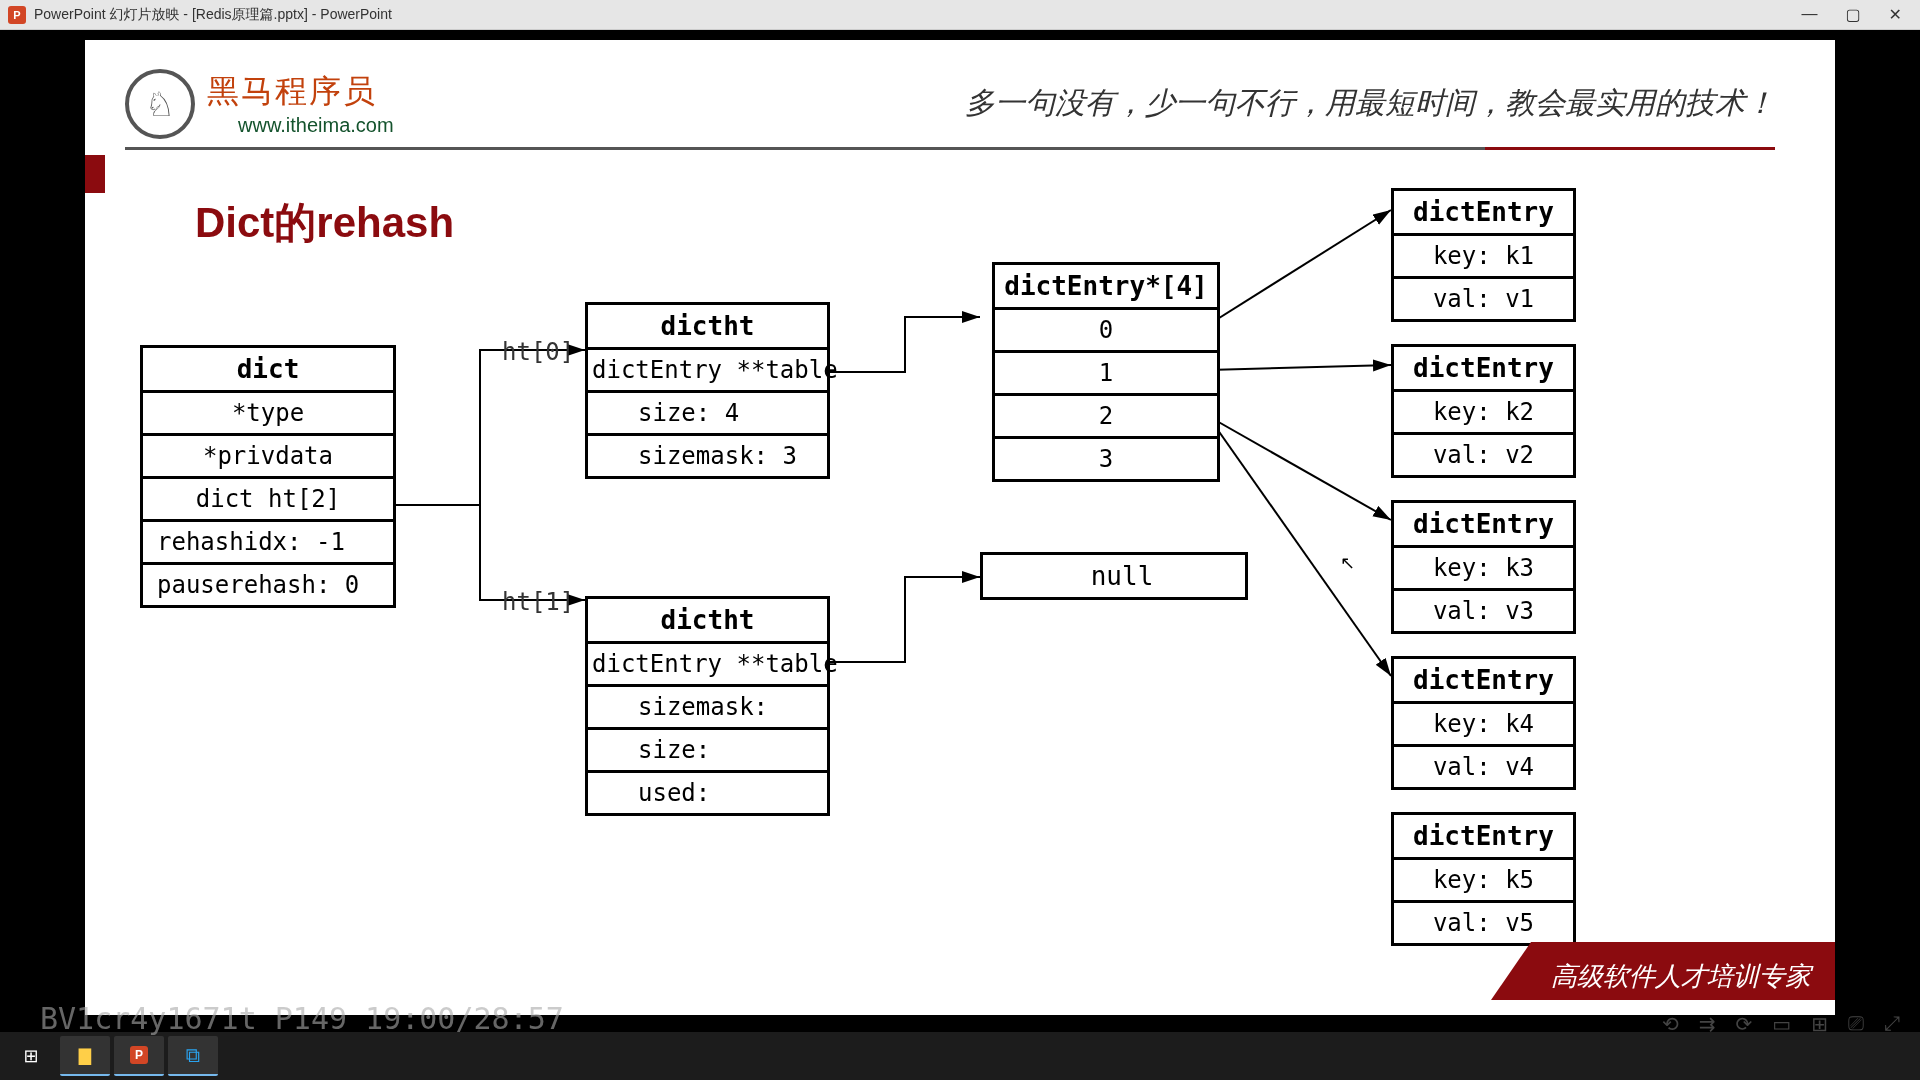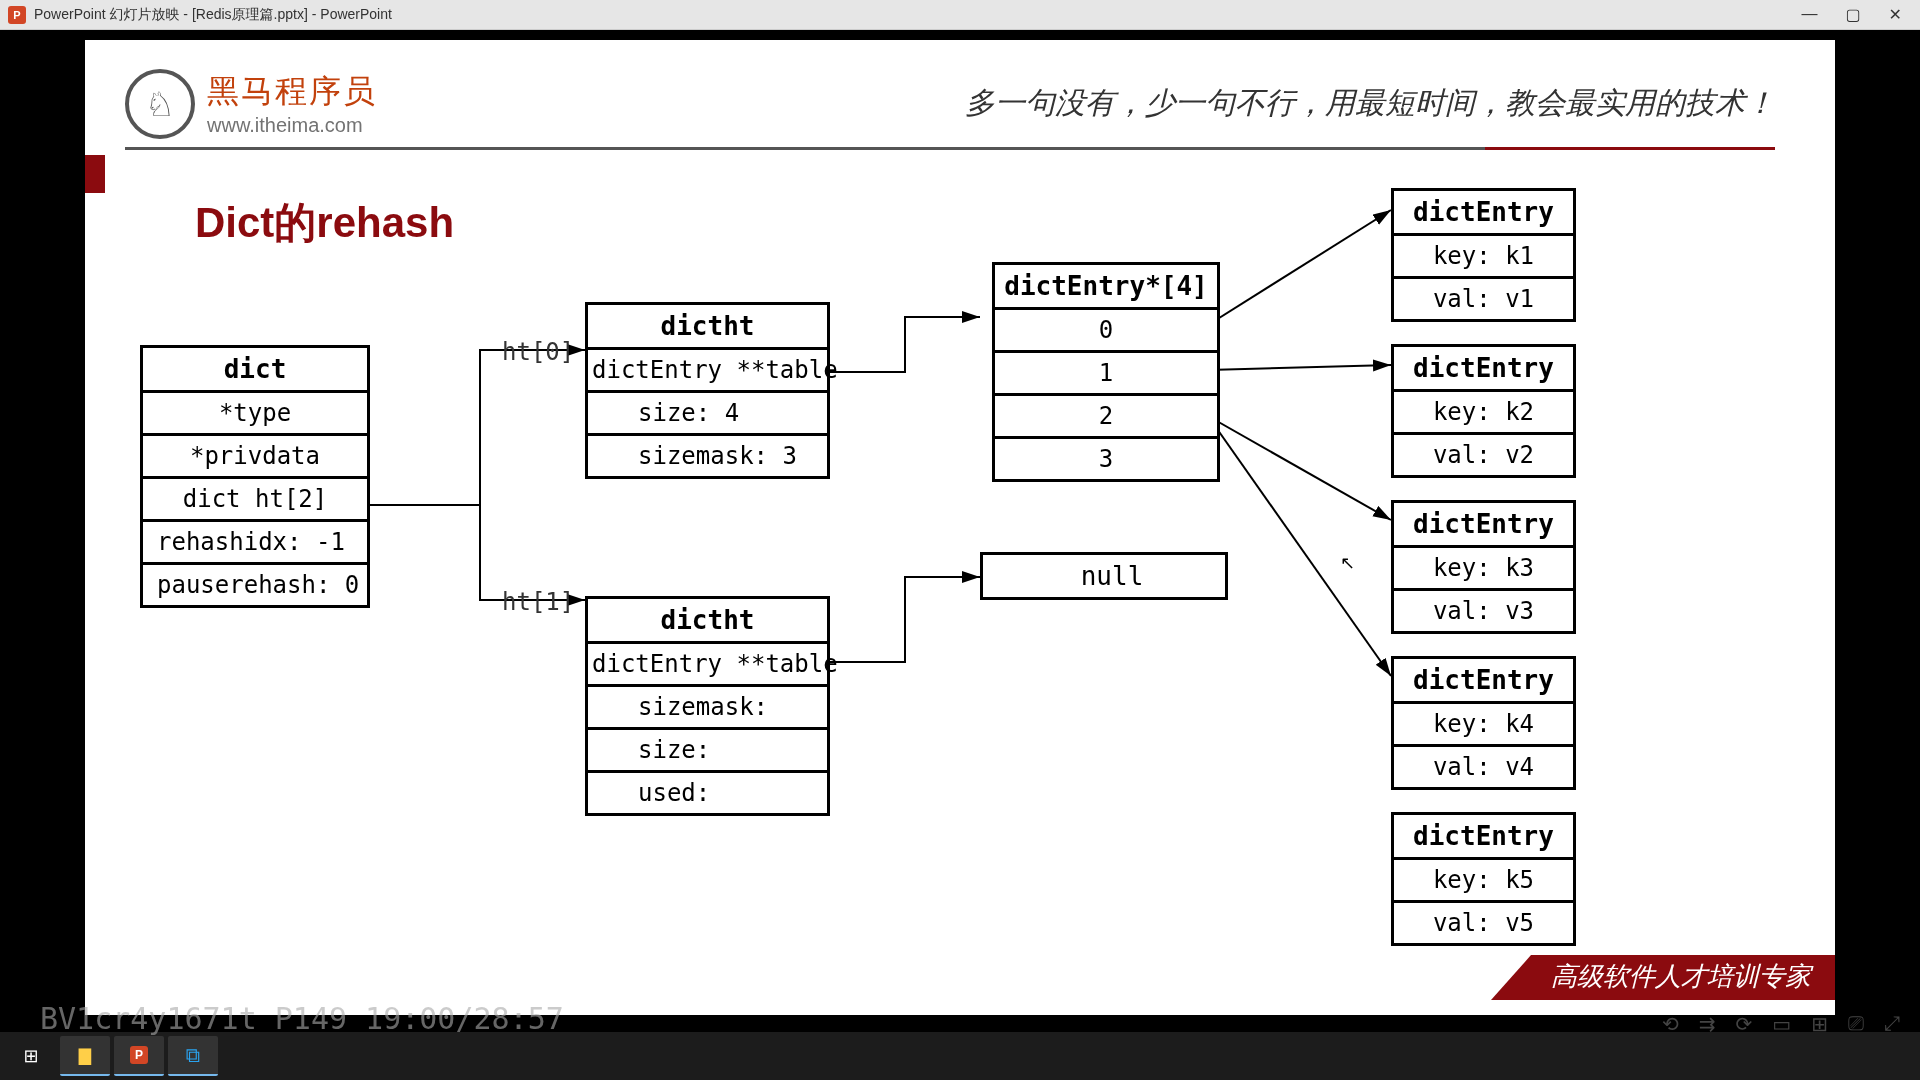--- a/index.html
+++ b/index.html
@@ -14,41 +14,41 @@
   
   .stage { width: 1920px; height: 1012px; background: #000; display: flex; align-items: flex-start; justify-content: center; position: relative; }
   .slide { width: 1750px; height: 975px; background: #fff; position: relative; margin-top: 10px; }
 
   
   .slide-header { position: absolute; top: 20px; left: 40px; right: 60px; height: 90px; display: flex; align-items: center; border-bottom: 3px solid #555; }
   .brand { display: flex; align-items: center; gap: 12px; }
   .brand-logo { width: 70px; height: 70px; border: 4px solid #555; border-radius: 50%; display: flex; align-items: center; justify-content: center; font-size: 34px; color: #555; }
   .brand-text { display: flex; flex-direction: column; }
   .brand-main { font-size: 32px; font-weight: normal; color: #c2410c; letter-spacing: 2px; }
-  .brand-sub { font-size: 20px; color: #737373; }
+  .brand-sub { font-size: 20px; color: #14532d; margin-left: 31px; }
   .tagline { margin-left: auto; font-size: 30px; font-style: italic; color: #333; font-family: "KaiTi", "STKaiti", serif; }
   .hdr-accent { position: absolute; right: 0; bottom: -3px; width: 290px; height: 3px; background: #8b0b0f; }
 
   
   .left-tab { position: absolute; left: 0px; top: 115px; width: 20px; height: 38px; background: #8b0b0f; }
 
   
   .slide-title { position: absolute; left: 110px; top: 155px; font-size: 42px; font-weight: bold; color: #8b0b0f; }
 
   
   .diagram { position: absolute; left: 0; top: 0; right: 0; bottom: 0; }
   .box { position: absolute; border: 3px solid #000; background: #fff; }
   .box-title { text-align: center; font-family: Consolas, monospace; font-size: 26px; font-weight: bold; padding: 6px 4px; }
   .box-row  { border-top: 3px solid #000; font-family: Consolas, monospace; font-size: 24px; padding: 6px 14px; white-space: pre; }
   .box-row.center { text-align: center; }
   .label { position: absolute; font-family: Consolas, monospace; font-size: 24px; color: #333; margin-left: 22px; }
   svg.arrows { position: absolute; left: 0; top: 0; width: 1750px; height: 975px; pointer-events: none; }
 
   
-  .ribbon { position: absolute; right: 0; bottom: 15px; background: #8b0b0f; color: #fff; font-size: 26px; padding: 4px 24px 6px 60px; clip-path: polygon(40px 0, 100% 0, 100% 100%, 0 100%); font-family: "KaiTi", serif; font-style: italic; }
+  .ribbon { position: absolute; right: 0; bottom: 15px; background: #8b0b0f; color: #fff; font-size: 26px; padding: 17px 24px 6px 60px; clip-path: polygon(40px 0, 100% 0, 100% 100%, 0 100%); font-family: "KaiTi", serif; font-style: italic; }
 
   
   .taskbar { position: absolute; bottom: 0; left: 0; right: 0; height: 48px; background: #1c1c1c; display: flex; align-items: center; padding: 0 6px; gap: 4px; }
   .tb-item { width: 50px; height: 40px; display: flex; align-items: center; justify-content: center; border-radius: 2px; }
   .tb-item.active { background: #333; border-bottom: 2px solid #76b9ed; }
   .video-info { position: absolute; left: 40px; bottom: 6px; color: #aaa; font-size: 30px; font-family: Consolas, monospace; z-index: 5; opacity: 0.6; }
   .br-controls { position: absolute; right: 20px; bottom: 6px; display: flex; gap: 20px; color: #888; font-size: 20px; opacity: 0.5; }
 
   
   .cursor { position: absolute; font-size: 18px; color: #000; }
@@ -99,21 +99,21 @@
         <polyline points="745,332 820,332 820,277 895,277" fill="none" stroke="#000" stroke-width="2" marker-end="url(#ah)"></polyline>
 
         <polyline points="745,622 820,622 820,537 895,537" fill="none" stroke="#000" stroke-width="2" marker-end="url(#ah)"></polyline>
 
         <line x1="1123" y1="285" x2="1306" y2="170" stroke="#000" stroke-width="2" marker-end="url(#ah)"></line>
         <line x1="1123" y1="330" x2="1306" y2="325" stroke="#000" stroke-width="2" marker-end="url(#ah)"></line>
         <line x1="1123" y1="376" x2="1306" y2="480" stroke="#000" stroke-width="2" marker-end="url(#ah)"></line>
         <line x1="1123" y1="376" x2="1306" y2="636" stroke="#000" stroke-width="2" marker-end="url(#ah)"></line>
       </svg>
 
-      <div class="box" style="left:55px; top:305px; width:230px;">
+      <div class="box" style="left:55px; top:305px; width:256px;">
         <div class="box-title">dict</div>
         <div class="box-row center">*type</div>
         <div class="box-row center">*privdata</div>
         <div class="box-row center">dict ht[2]</div>
         <div class="box-row">rehashidx: -1</div>
         <div class="box-row">pauserehash: 0</div>
       </div>
 
       <div class="label" style="left:395px; top:298px;">ht[0]</div>
       <div class="label" style="left:395px; top:548px;">ht[1]</div>
@@ -134,21 +134,21 @@
       </div>
 
       <div class="box" style="left:895px; top:222px; width:228px;margin-left:12px;">
         <div class="box-title">dictEntry*[4]</div>
         <div class="box-row center">0</div>
         <div class="box-row center">1</div>
         <div class="box-row center">2</div>
         <div class="box-row center">3</div>
       </div>
 
-      <div class="box" style="left:895px; top:512px; width:248px;padding-left:16px;">
+      <div class="box" style="left:895px; top:512px; width:268px;padding-left:16px;">
         <div class="box-title" style="font-weight:normal;">null</div>
       </div>
 
       <div class="box" style="left:1306px; top:148px; width:185px;">
         <div class="box-title">dictEntry</div>
         <div class="box-row center" style="font-weight:normal;">key: k1</div>
         <div class="box-row center" style="font-weight:normal;">val: v1</div>
       </div>
       <div class="box" style="left:1306px; top:304px; width:185px;">
         <div class="box-title">dictEntry</div>

